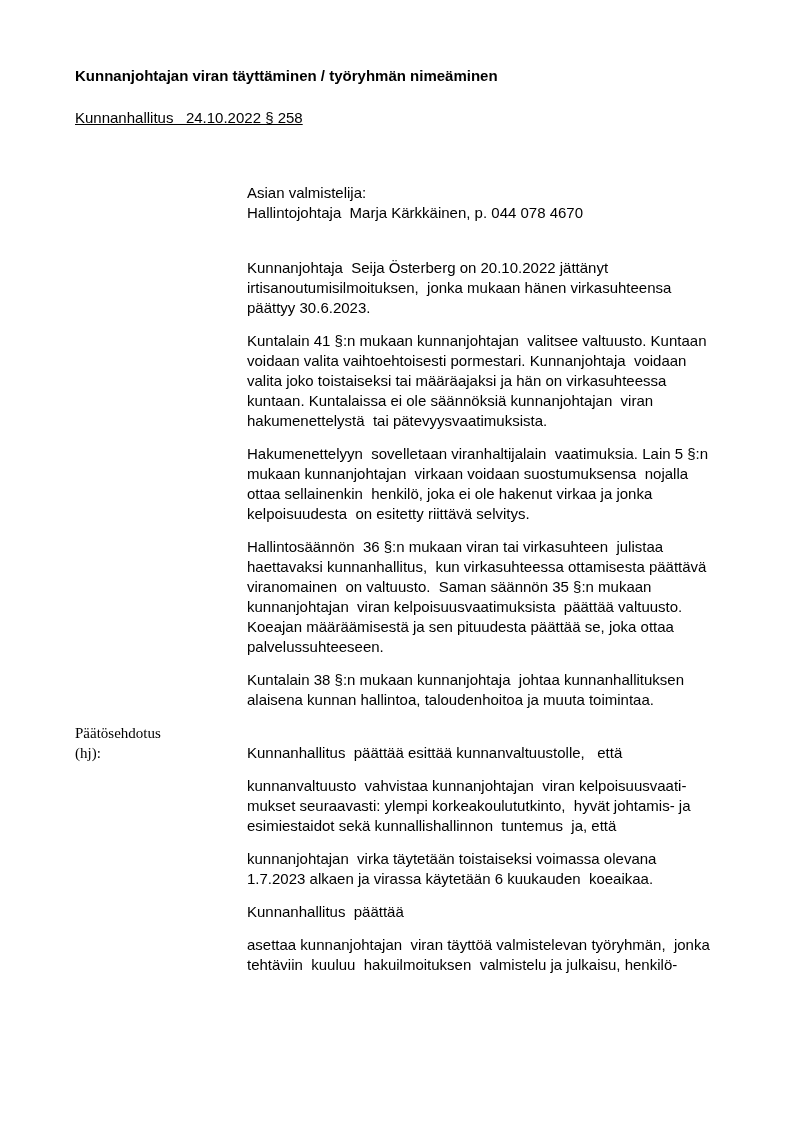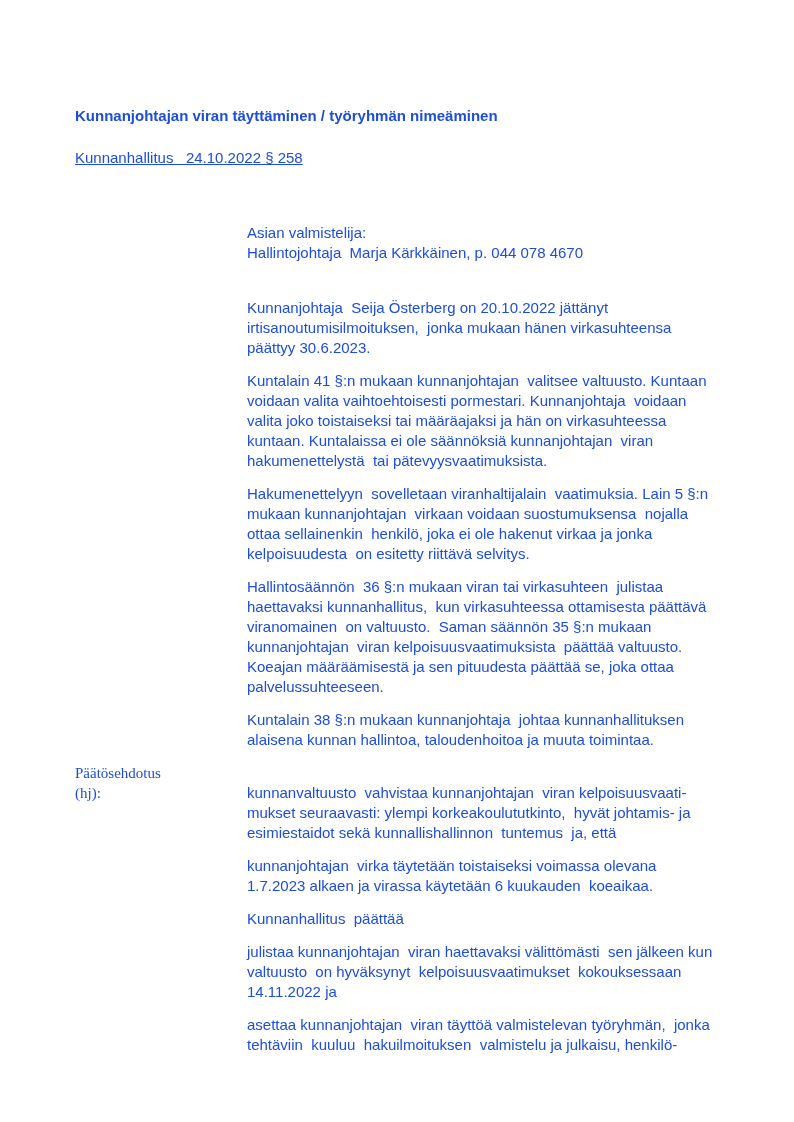--- a/index.html
+++ b/index.html
@@ -5,26 +5,25 @@
   html, body {
     margin: 0;
     padding: 0;
     background: #ffffff;
   }
   .page {
     position: relative;
     width: 794px;
     height: 1030px;
     background: #ffffff;
-    color: #1d4ed8;
+    color: #000000;
     font-family: "Liberation Sans", "DejaVu Sans", sans-serif;
     font-size: 15px;
     line-height: 20px;
     overflow: hidden;
-    margin-top: 40px;
   }
   .doc-title {
     position: absolute;
     top: 66px;
     left: 75px;
     margin: 0;
     font-size: 15px;
     line-height: 20px;
     font-weight: bold;
     white-space: pre;
@@ -96,32 +95,30 @@
 kunnanjohtajan  viran kelpoisuusvaatimuksista  päättää valtuusto.
 Koeajan määräämisestä ja sen pituudesta päättää se, joka ottaa
 palvelussuhteeseen.</p>
 
     <p class="para">Kuntalain 38 §:n mukaan kunnanjohtaja  johtaa kunnanhallituksen
 alaisena kunnan hallintoa, taloudenhoitoa ja muuta toimintaa.</p>
 
     <div class="decision-block">
       <div class="side-label">Päätösehdotus
 (hj):</div>
+      <p class="para">Kunnanhallitus  päättää esittää kunnanvaltuustolle,   että</p>
     </div>
 
     <p class="para">kunnanvaltuusto  vahvistaa kunnanjohtajan  viran kelpoisuusvaati-
 mukset seuraavasti: ylempi korkeakoulututkinto,  hyvät johtamis- ja
 esimiestaidot sekä kunnallishallinnon  tuntemus  ja, että</p>
 
     <p class="para">kunnanjohtajan  virka täytetään toistaiseksi voimassa olevana
 1.7.2023 alkaen ja virassa käytetään 6 kuukauden  koeaikaa.</p>
 
     <p class="para">Kunnanhallitus  päättää</p>
 
-    <p class="para">julistaa kunnanjohtajan  viran haettavaksi välittömästi  sen jälkeen kun
-valtuusto  on hyväksynyt  kelpoisuusvaatimukset  kokouksessaan
-14.11.2022 ja</p>
 
     <p class="para">asettaa kunnanjohtajan  viran täyttöä valmistelevan työryhmän,  jonka
 tehtäviin  kuuluu  hakuilmoituksen  valmistelu ja julkaisu, henkilö-</p>
 
   </div>
 </div>
 
 </body></html>

